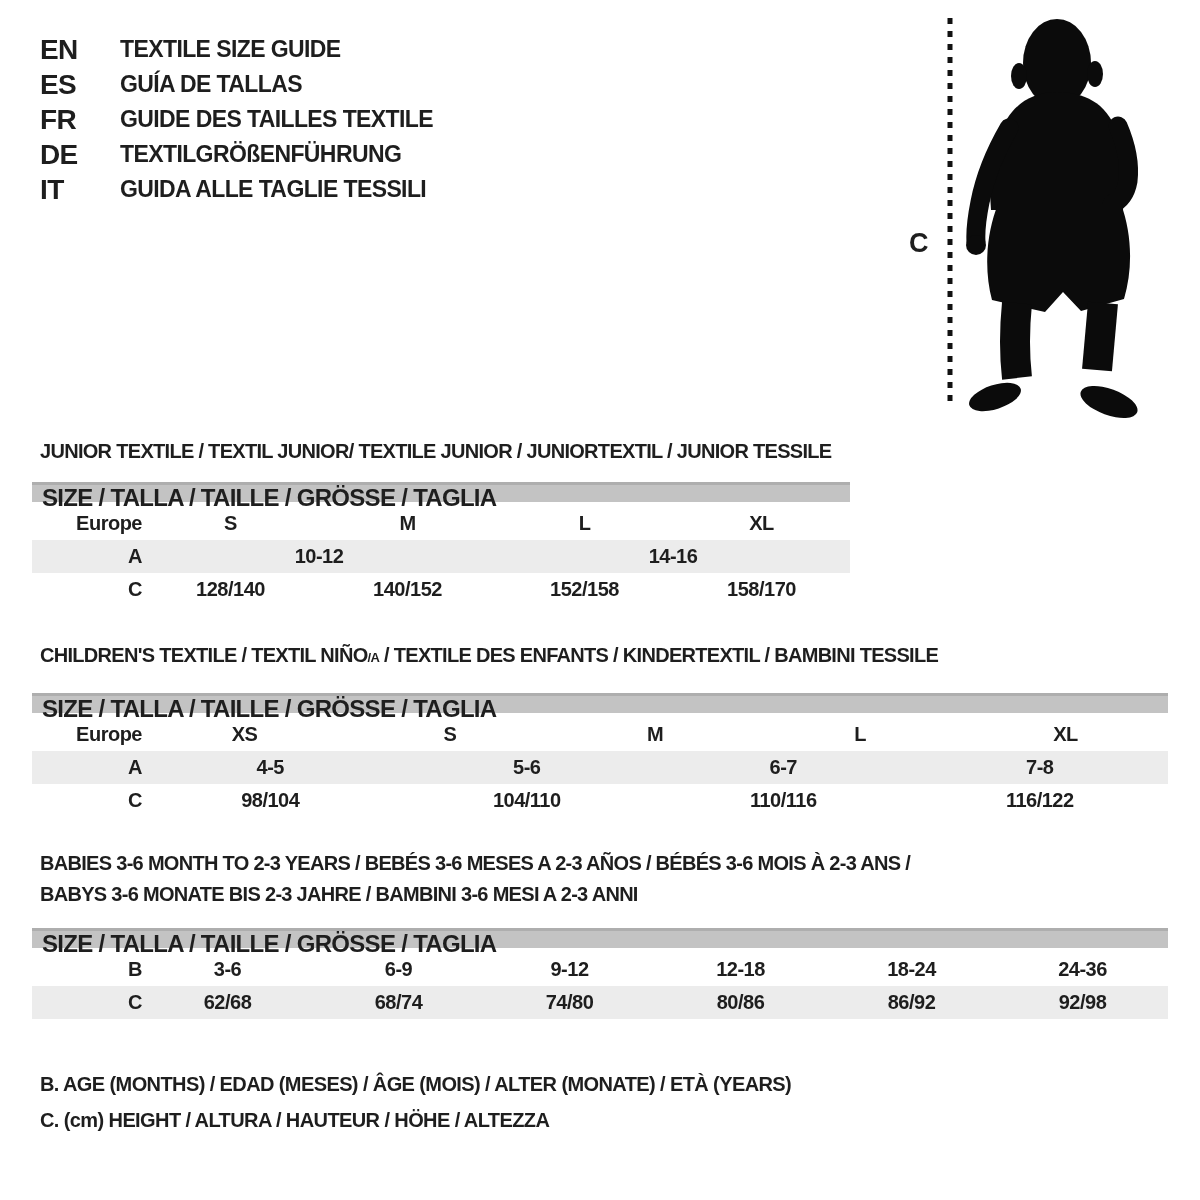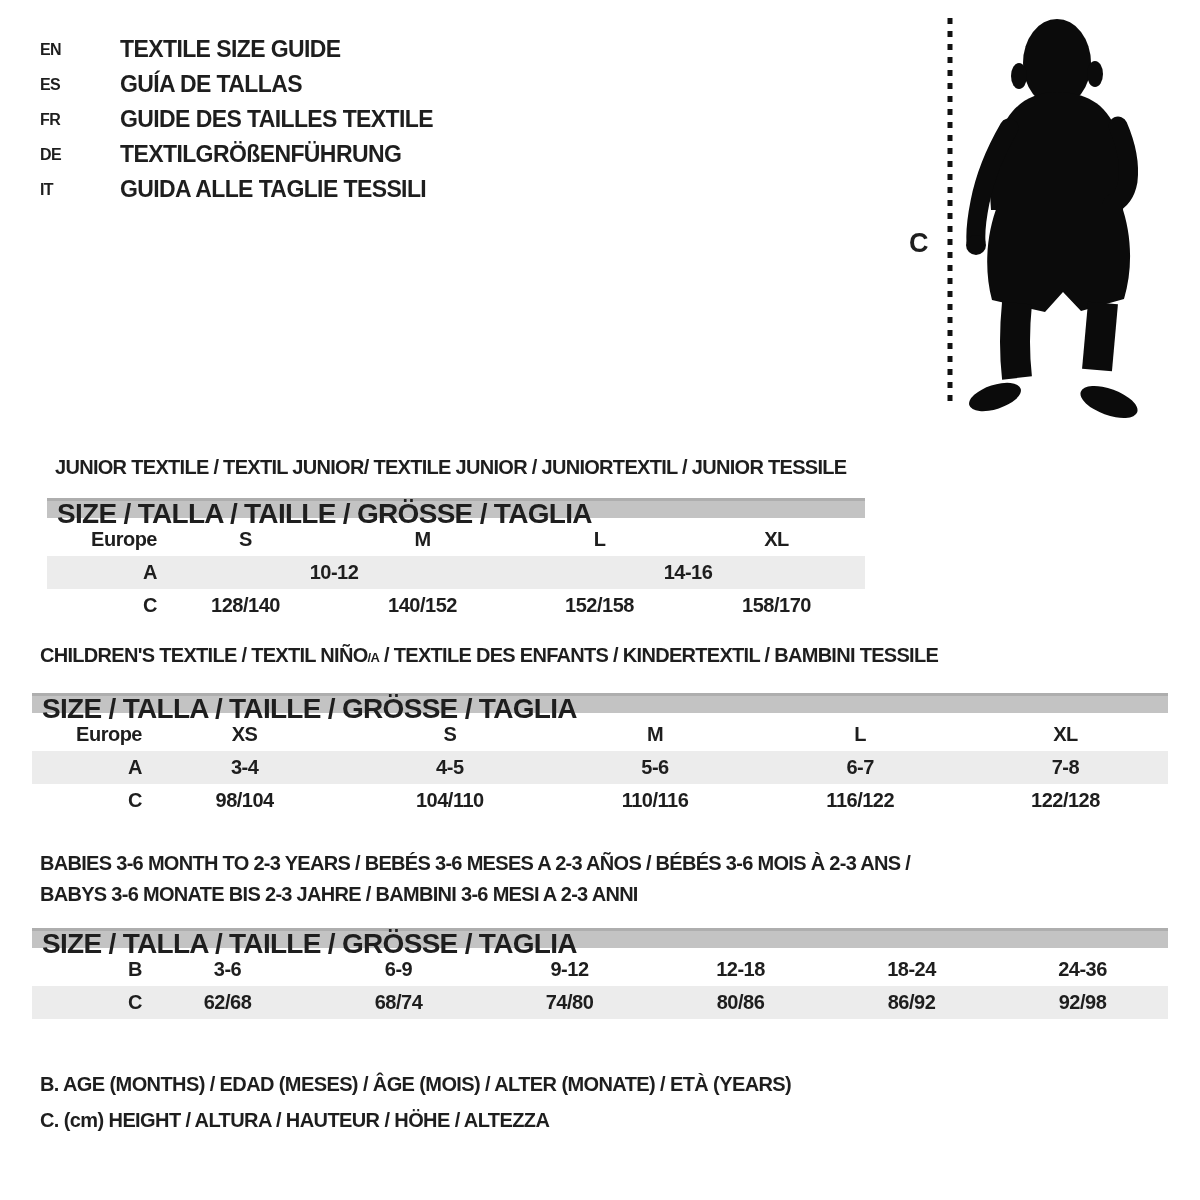--- a/index.html
+++ b/index.html
@@ -15,41 +15,41 @@
     font-family:"Liberation Sans", sans-serif;
     color:var(--text);
     font-weight:bold;
     width:1200px;height:1200px;
   }
   .canvas{position:relative;width:1200px;height:1200px;background:var(--bg);overflow:hidden;}
 
   
   .lang-list{position:absolute;left:40px;top:32px;}
   .lang-row{display:flex;height:35px;align-items:center;}
-  .lang-code{width:80px;font-size:16px;letter-spacing:-0.6px;}
+  .lang-code{width:80px;font-size:28px;letter-spacing:-0.6px;}
   .lang-label{font-size:23px;letter-spacing:-0.6px;white-space:nowrap;}
 
   
   .figure{position:absolute;left:895px;top:8px;width:270px;height:412px;}
 
   
   .section{position:absolute;left:32px;}
-  .sec-junior{top:456px;width:818px;margin-left:15px;}
+  .sec-junior{top:440px;width:818px;}
   .sec-children{top:644px;width:1136px;}
   .sec-babies{top:848px;width:1136px;}
   .sec-title{font-size:20px;letter-spacing:-0.7px;line-height:22px;padding-left:8px;white-space:nowrap;}
   .sec-title .subsize{font-size:13px;}
   .sec-babies .sec-title{line-height:31px;}
   .sec-junior .size-bar{margin-top:20px;}
   .sec-children .size-bar{margin-top:24px;}
   .sec-babies .size-bar{margin-top:18px;}
   .size-bar{
     height:20px;line-height:26px;background:var(--bar-bg);
     border-top:3px solid var(--bar-edge);
-    padding-left:10px;font-size:28px;letter-spacing:-0.7px;
+    padding-left:10px;font-size:24px;letter-spacing:-0.7px;
     margin-bottom:5px;
   }
   .trow{display:flex;height:33px;line-height:33px;font-size:20px;letter-spacing:-0.5px;}
   .trow.shaded{background:var(--shaded);}
   .trow .rlabel{width:110px;padding-left:10px;flex:none;text-align:right;}
   .trow .cell{flex:1;text-align:center;}
 
   
   .legend{position:absolute;left:40px;top:1066px;}
   .legend-line{font-size:20px;letter-spacing:-0.6px;line-height:36px;white-space:nowrap;}
@@ -134,33 +134,31 @@
         <div class="trow">
           <div class="rlabel">Europe</div>
           <div class="cell">XS</div>
           <div class="cell">S</div>
           <div class="cell">M</div>
           <div class="cell">L</div>
           <div class="cell">XL</div>
         </div>
         <div class="trow shaded">
           <div class="rlabel">A</div>
-          <div class="cell">3-4</div>
           <div class="cell">4-5</div>
           <div class="cell">5-6</div>
           <div class="cell">6-7</div>
           <div class="cell">7-8</div>
         </div>
         <div class="trow">
           <div class="rlabel">C</div>
           <div class="cell">98/104</div>
           <div class="cell">104/110</div>
           <div class="cell">110/116</div>
           <div class="cell">116/122</div>
-          <div class="cell">122/128</div>
         </div>
       </div>
   </div>
 
   <div class="section sec-babies">
     <div class="sec-title">BABIES 3-6 MONTH TO 2-3 YEARS / BEBÉS 3-6 MESES A 2-3 AÑOS / BÉBÉS 3-6 MOIS À 2-3 ANS /</div>
     <div class="sec-title">BABYS 3-6 MONATE BIS 2-3 JAHRE / BAMBINI 3-6 MESI A 2-3 ANNI</div>
     <div class="size-bar">SIZE / TALLA / TAILLE / GRÖSSE / TAGLIA</div>
     <div>
         <div class="trow">

